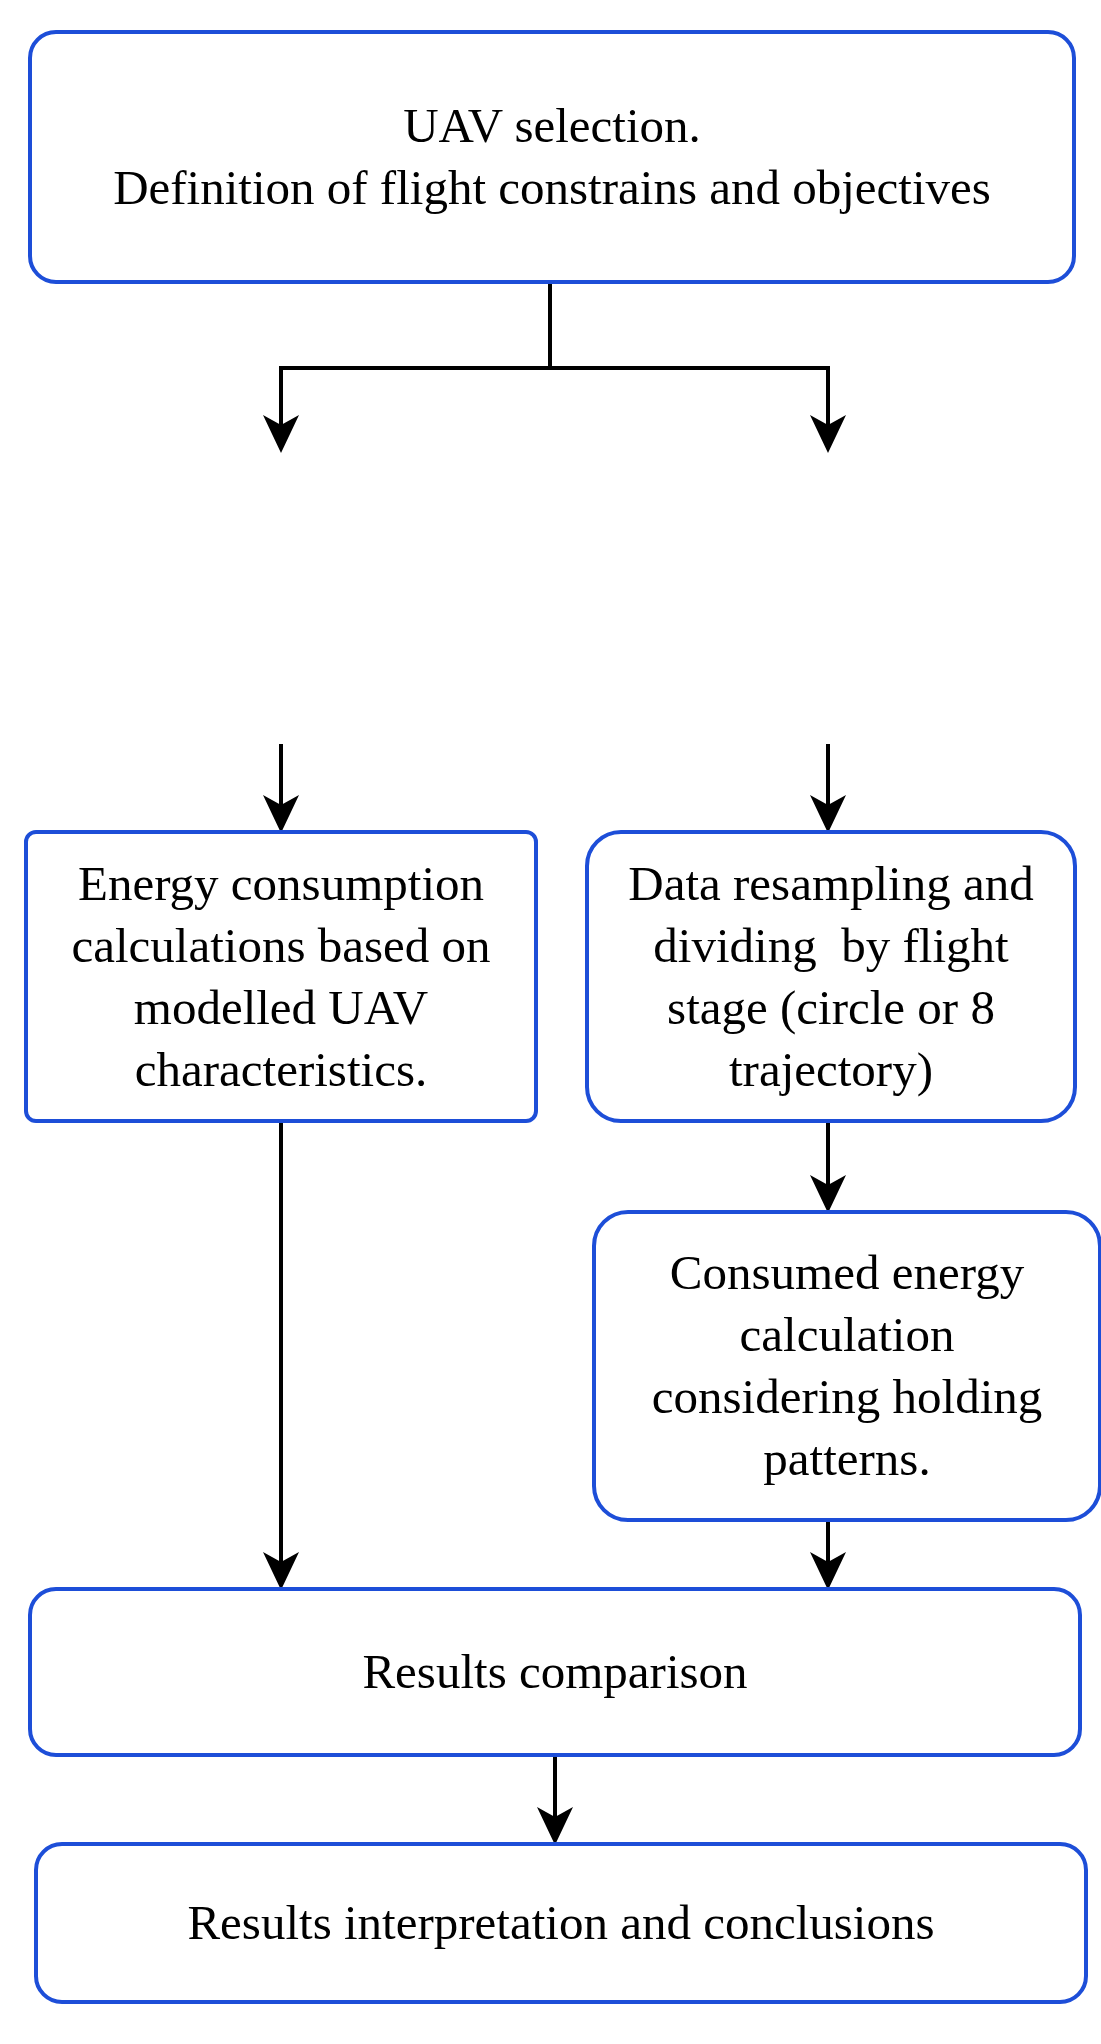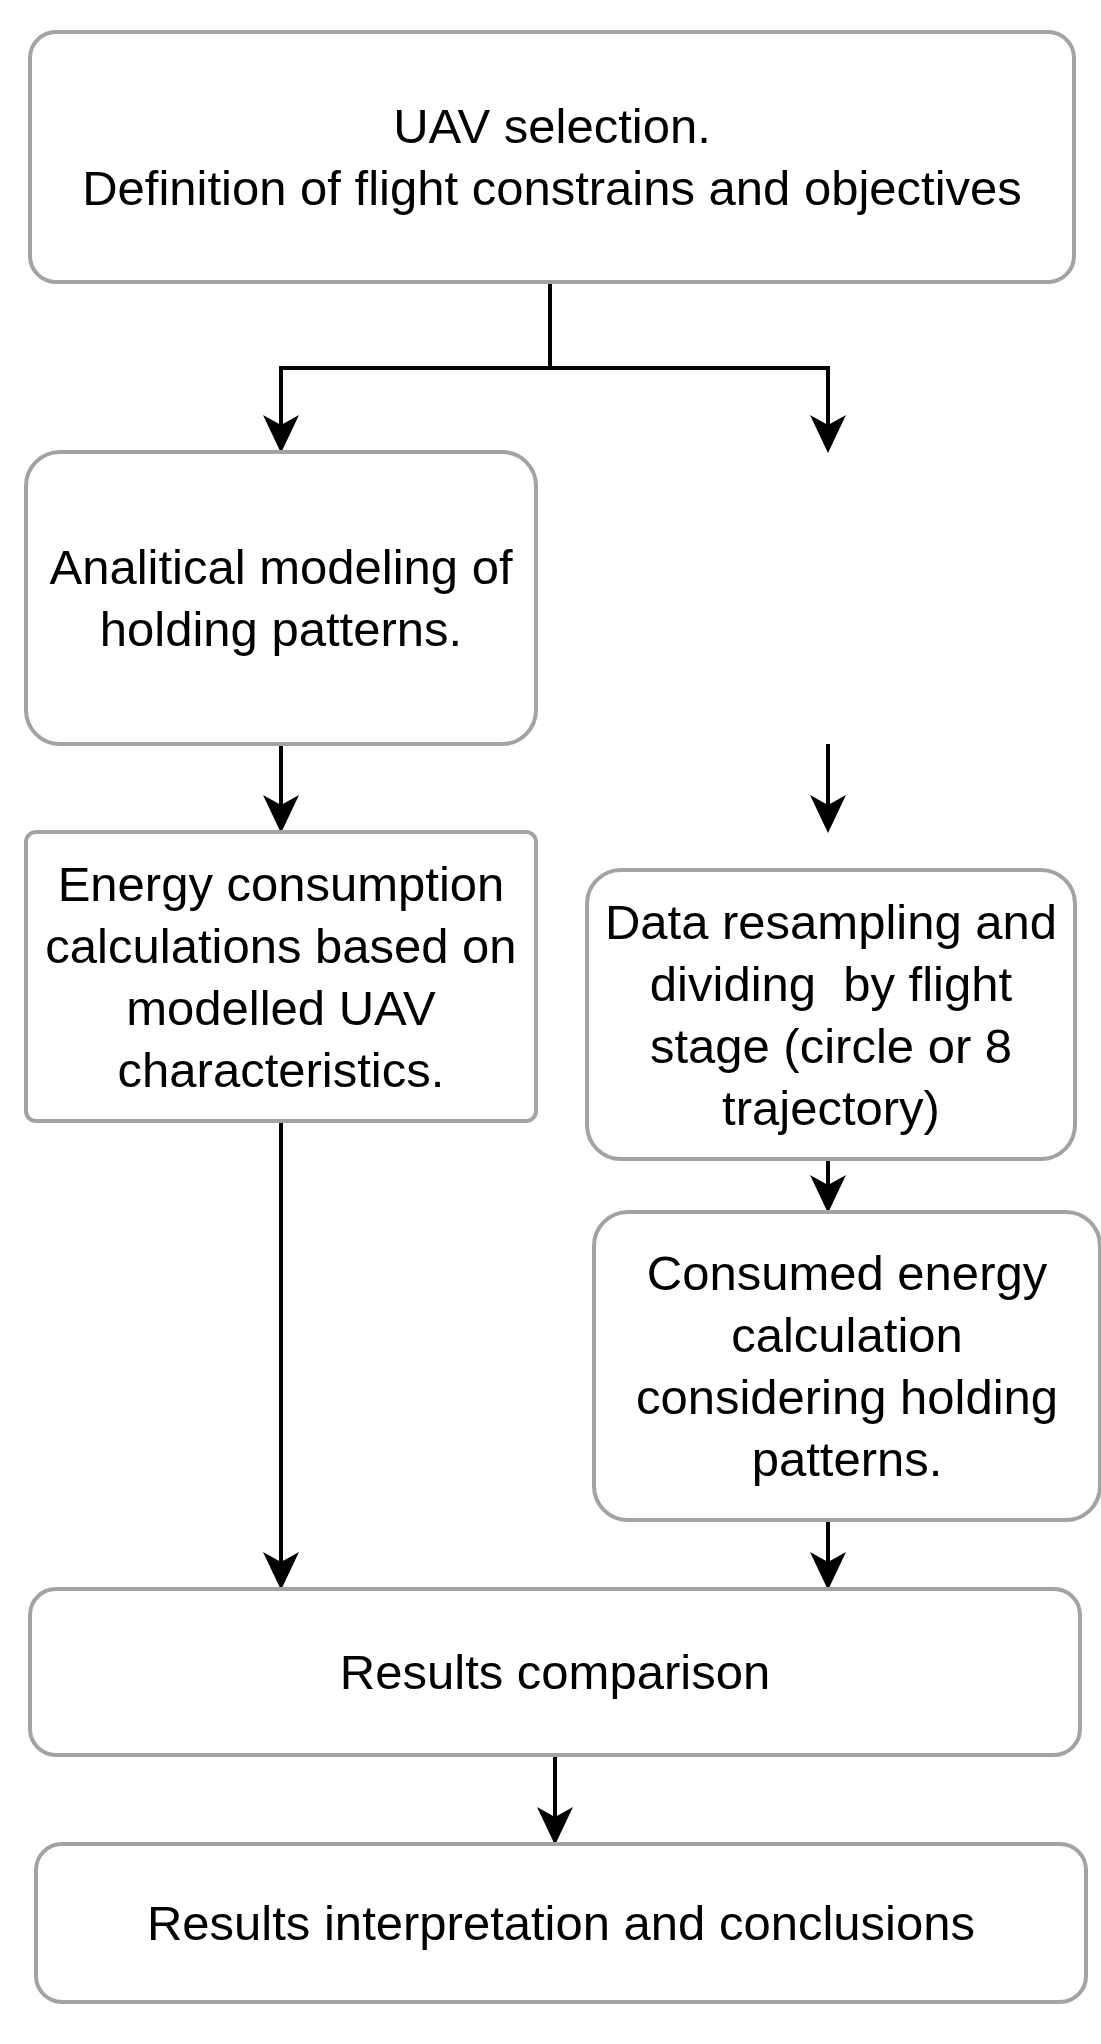--- a/index.html
+++ b/index.html
@@ -15,35 +15,36 @@
     position: absolute;
     left: 0; top: 0;
     width: 1101px; height: 2044px;
   }
   .connectors path { stroke: #000000; stroke-width: 4; fill: none; }
   .connectors polygon { fill: #000000; stroke: none; }
   .box {
     position: absolute;
     box-sizing: border-box;
     background: #ffffff;
-    border: 4px solid #a3a3a3;
+    border: 4px solid #1d4ed8;
     display: flex;
     align-items: center;
     justify-content: center;
     text-align: center;
     font-size: 49px;
     line-height: 62px;
     white-space: pre-wrap;
+    font-family: Liberation Serif, serif;
   }
   .box span { display: block; }
   .box-a { left: 28px;  top: 30px;   width: 1048px; height: 254px; border-radius: 28px; }
   .box-b { left: 24px;  top: 450px;  width: 514px;  height: 296px; border-radius: 36px; }
   .box-c { left: 585px; top: 450px;  width: 495px;  height: 296px; border-radius: 36px; }
   .box-d { left: 24px;  top: 830px;  width: 514px;  height: 293px; border-radius: 12px; }
-  .box-e { left: 585px; top: 830px;  width: 492px;  height: 293px; border-radius: 36px; margin-top: 38px; }
+  .box-e { left: 585px; top: 830px;  width: 492px;  height: 293px; border-radius: 36px; }
   .box-f { left: 592px; top: 1210px; width: 510px;  height: 312px; border-radius: 36px; }
   .box-g { left: 28px;  top: 1587px; width: 1054px; height: 170px; border-radius: 28px; }
   .box-h { left: 34px;  top: 1842px; width: 1054px; height: 162px; border-radius: 28px; }
 </style>
 </head>
 <body>
 
 <div class="canvas">
 
   <svg class="connectors" viewBox="0 0 1101 2044" xmlns="http://www.w3.org/2000/svg">
@@ -83,24 +84,20 @@
       <path d="M555 1755 L555 1839"></path>
       <polygon points="537,1807 555,1817 573,1807 555,1845"></polygon>
     </g>
   </svg>
 
   <div class="box box-a">
     <span>UAV selection.
 Definition of flight constrains and objectives</span>
   </div>
 
-  <div class="box box-b">
-    <span>Analitical modeling of
-holding patterns.</span>
-  </div>
 
 
   <div class="box box-d">
     <span>Energy consumption
 calculations based on
 modelled UAV
 characteristics.</span>
   </div>
 
   <div class="box box-e">

